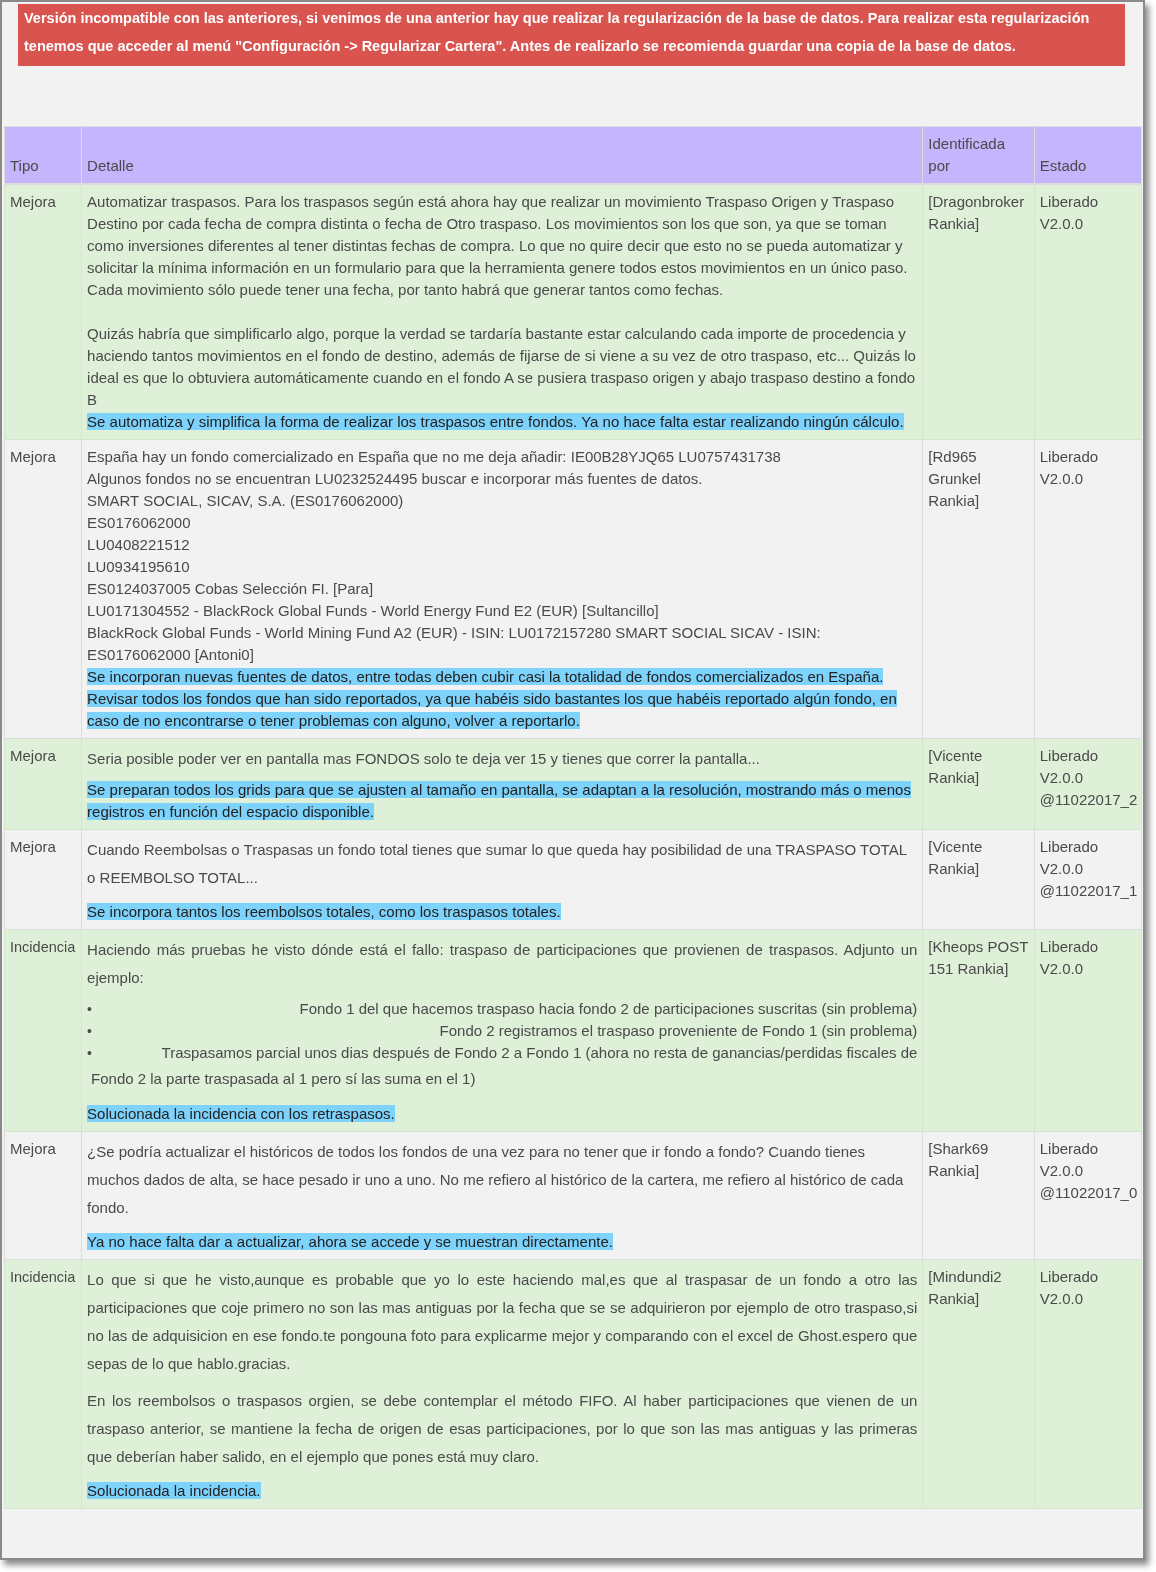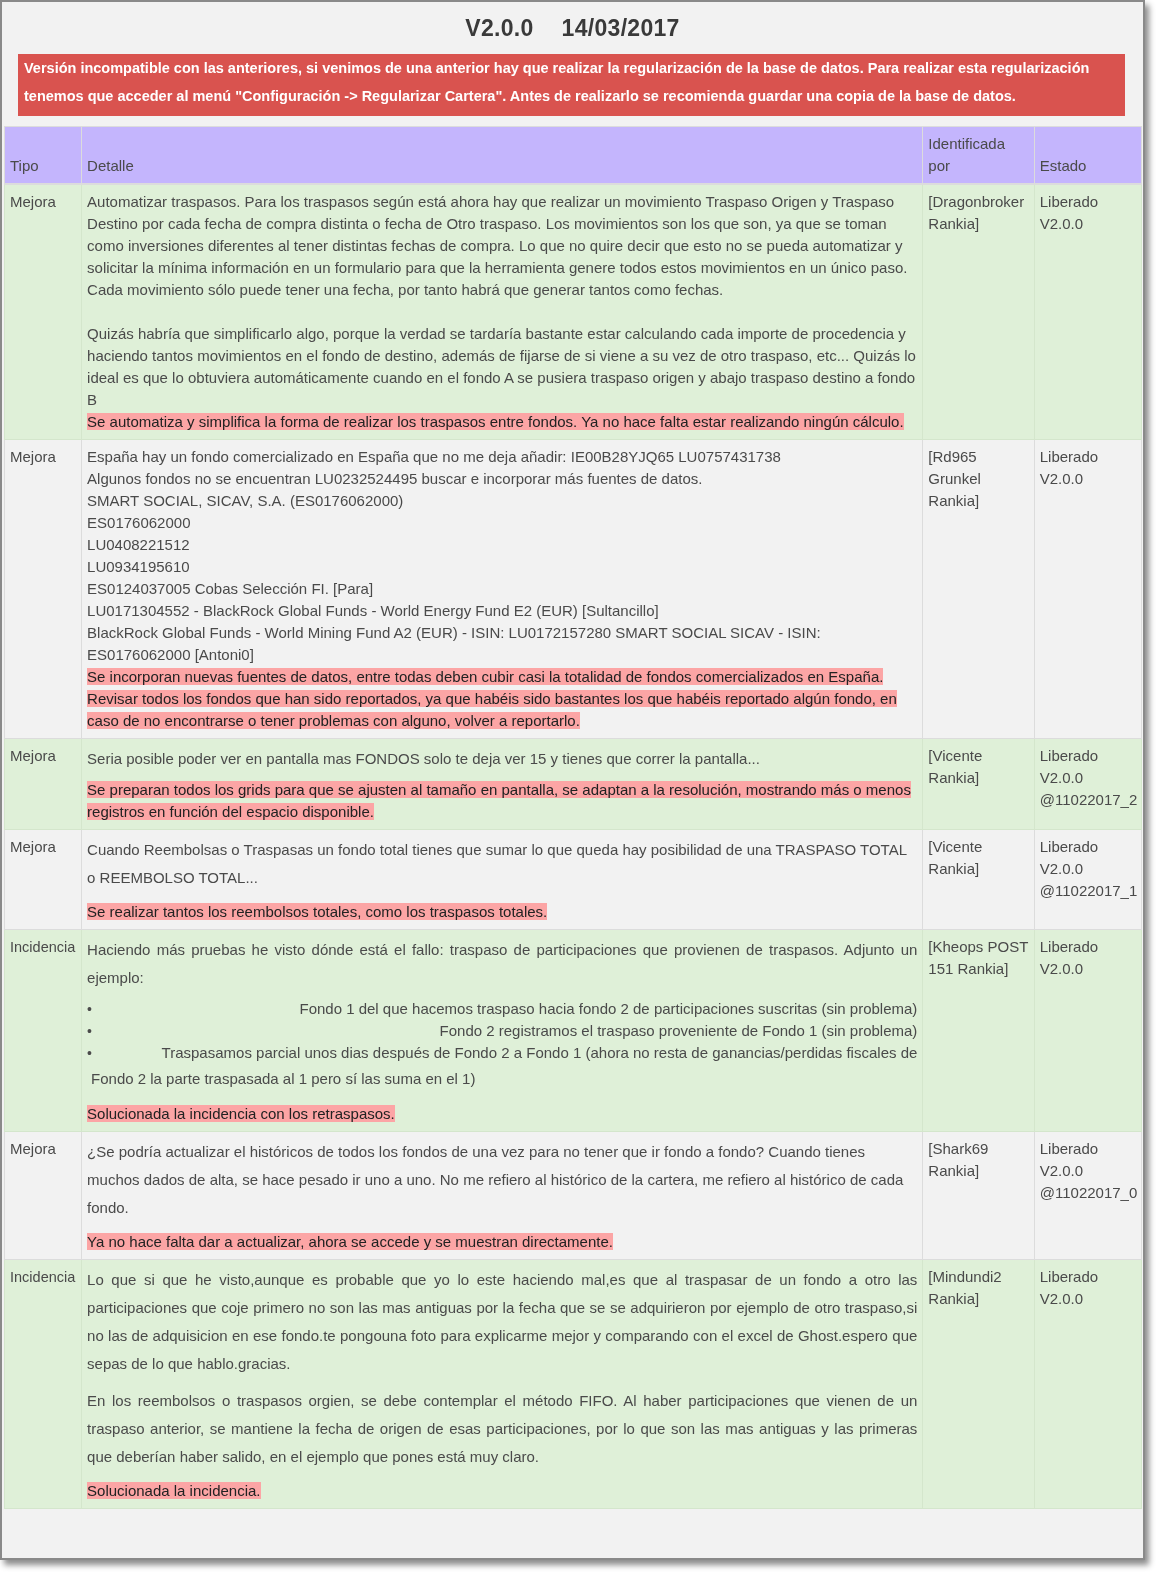--- a/index.html
+++ b/index.html
@@ -34,44 +34,41 @@
   table.log th, table.log td {
     border: 1px solid #dcdcdc; vertical-align: top; text-align: left;
     padding: 6px 5px; line-height: 22px;
   }
   table.log th {
     font-weight: normal; vertical-align: bottom; color: #4a4a4a;
     background: #c4b5fd; border-bottom: 2px solid #dcdcdc;
   }
   table.log tr.green td { background: #dff0d8; border-color: #d4e6cc; }
   table.log tr.gray td { background: #f2f2f2; }
-  .hl { background: #fca5a5; color: #222; }
+  .hl { background: #7dd3fc; color: #222; }
   .p { margin: 0; }
   .gap { height: 22px; }
   .gap8 { height: 9px; }
   .loose { line-height: 28px; }
   .justify { text-align: justify; }
   ul.bul { margin: 6px 0 0 0; padding: 0; list-style: none; text-align: right; }
   ul.bul li { position: relative; padding-left: 31px; line-height: 22px; }
   ul.bul li::before { content: "\2022"; position: absolute; left: 0; top: 0; font-size: 14px; }
   .cont { margin: 4px; }
   .col-tipo { width: 74px; }
   .col-det { width: 808px; }
   .col-id { width: 107px; }
   .col-est { width: 103px; }
   td.tipo-small { font-size: 14.5px; padding-left: 3px; }
 </style>
 </head>
 <body>
 
 <div class="frame">
 
-  <div class="title">
-    <span>V2.0.0</span><span class="sep"></span><span>14/03/2017</span>
-  </div>
 
   <div class="alert">Versión incompatible con las anteriores, si venimos de una anterior hay que realizar la regularización de la base de datos. Para realizar esta regularización tenemos que acceder al menú "Configuración -&gt; Regularizar Cartera". Antes de realizarlo se recomienda guardar una copia de la base de datos.</div>
 
   <table class="log">
     <colgroup>
       <col class="col-tipo">
         <col class="col-det">
         <col class="col-id">
         <col class="col-est">
     </colgroup>
@@ -124,21 +121,21 @@
         </td>
         <td>[Vicente Rankia]</td>
         <td>Liberado V2.0.0 @11022017_2</td>
       </tr>
 
       <tr class="gray">
         <td>Mejora</td>
         <td>
           <p class="p loose">Cuando Reembolsas o Traspasas un fondo total tienes que sumar lo que queda hay posibilidad de una TRASPASO TOTAL o REEMBOLSO TOTAL...</p>
           <div class="gap8"></div>
-          <p class="p"><span class="hl">Se realizar tantos los reembolsos totales, como los traspasos totales.</span></p>
+          <p class="p"><span class="hl">Se incorpora tantos los reembolsos totales, como los traspasos totales.</span></p>
         </td>
         <td>[Vicente Rankia]</td>
         <td>Liberado V2.0.0 @11022017_1</td>
       </tr>
 
       <tr class="green">
         <td class="tipo-small">Incidencia</td>
         <td>
           <p class="p loose justify">Haciendo más pruebas he visto dónde está el fallo: traspaso de participaciones que provienen de traspasos. Adjunto un ejemplo:</p>
           <ul class="bul">

